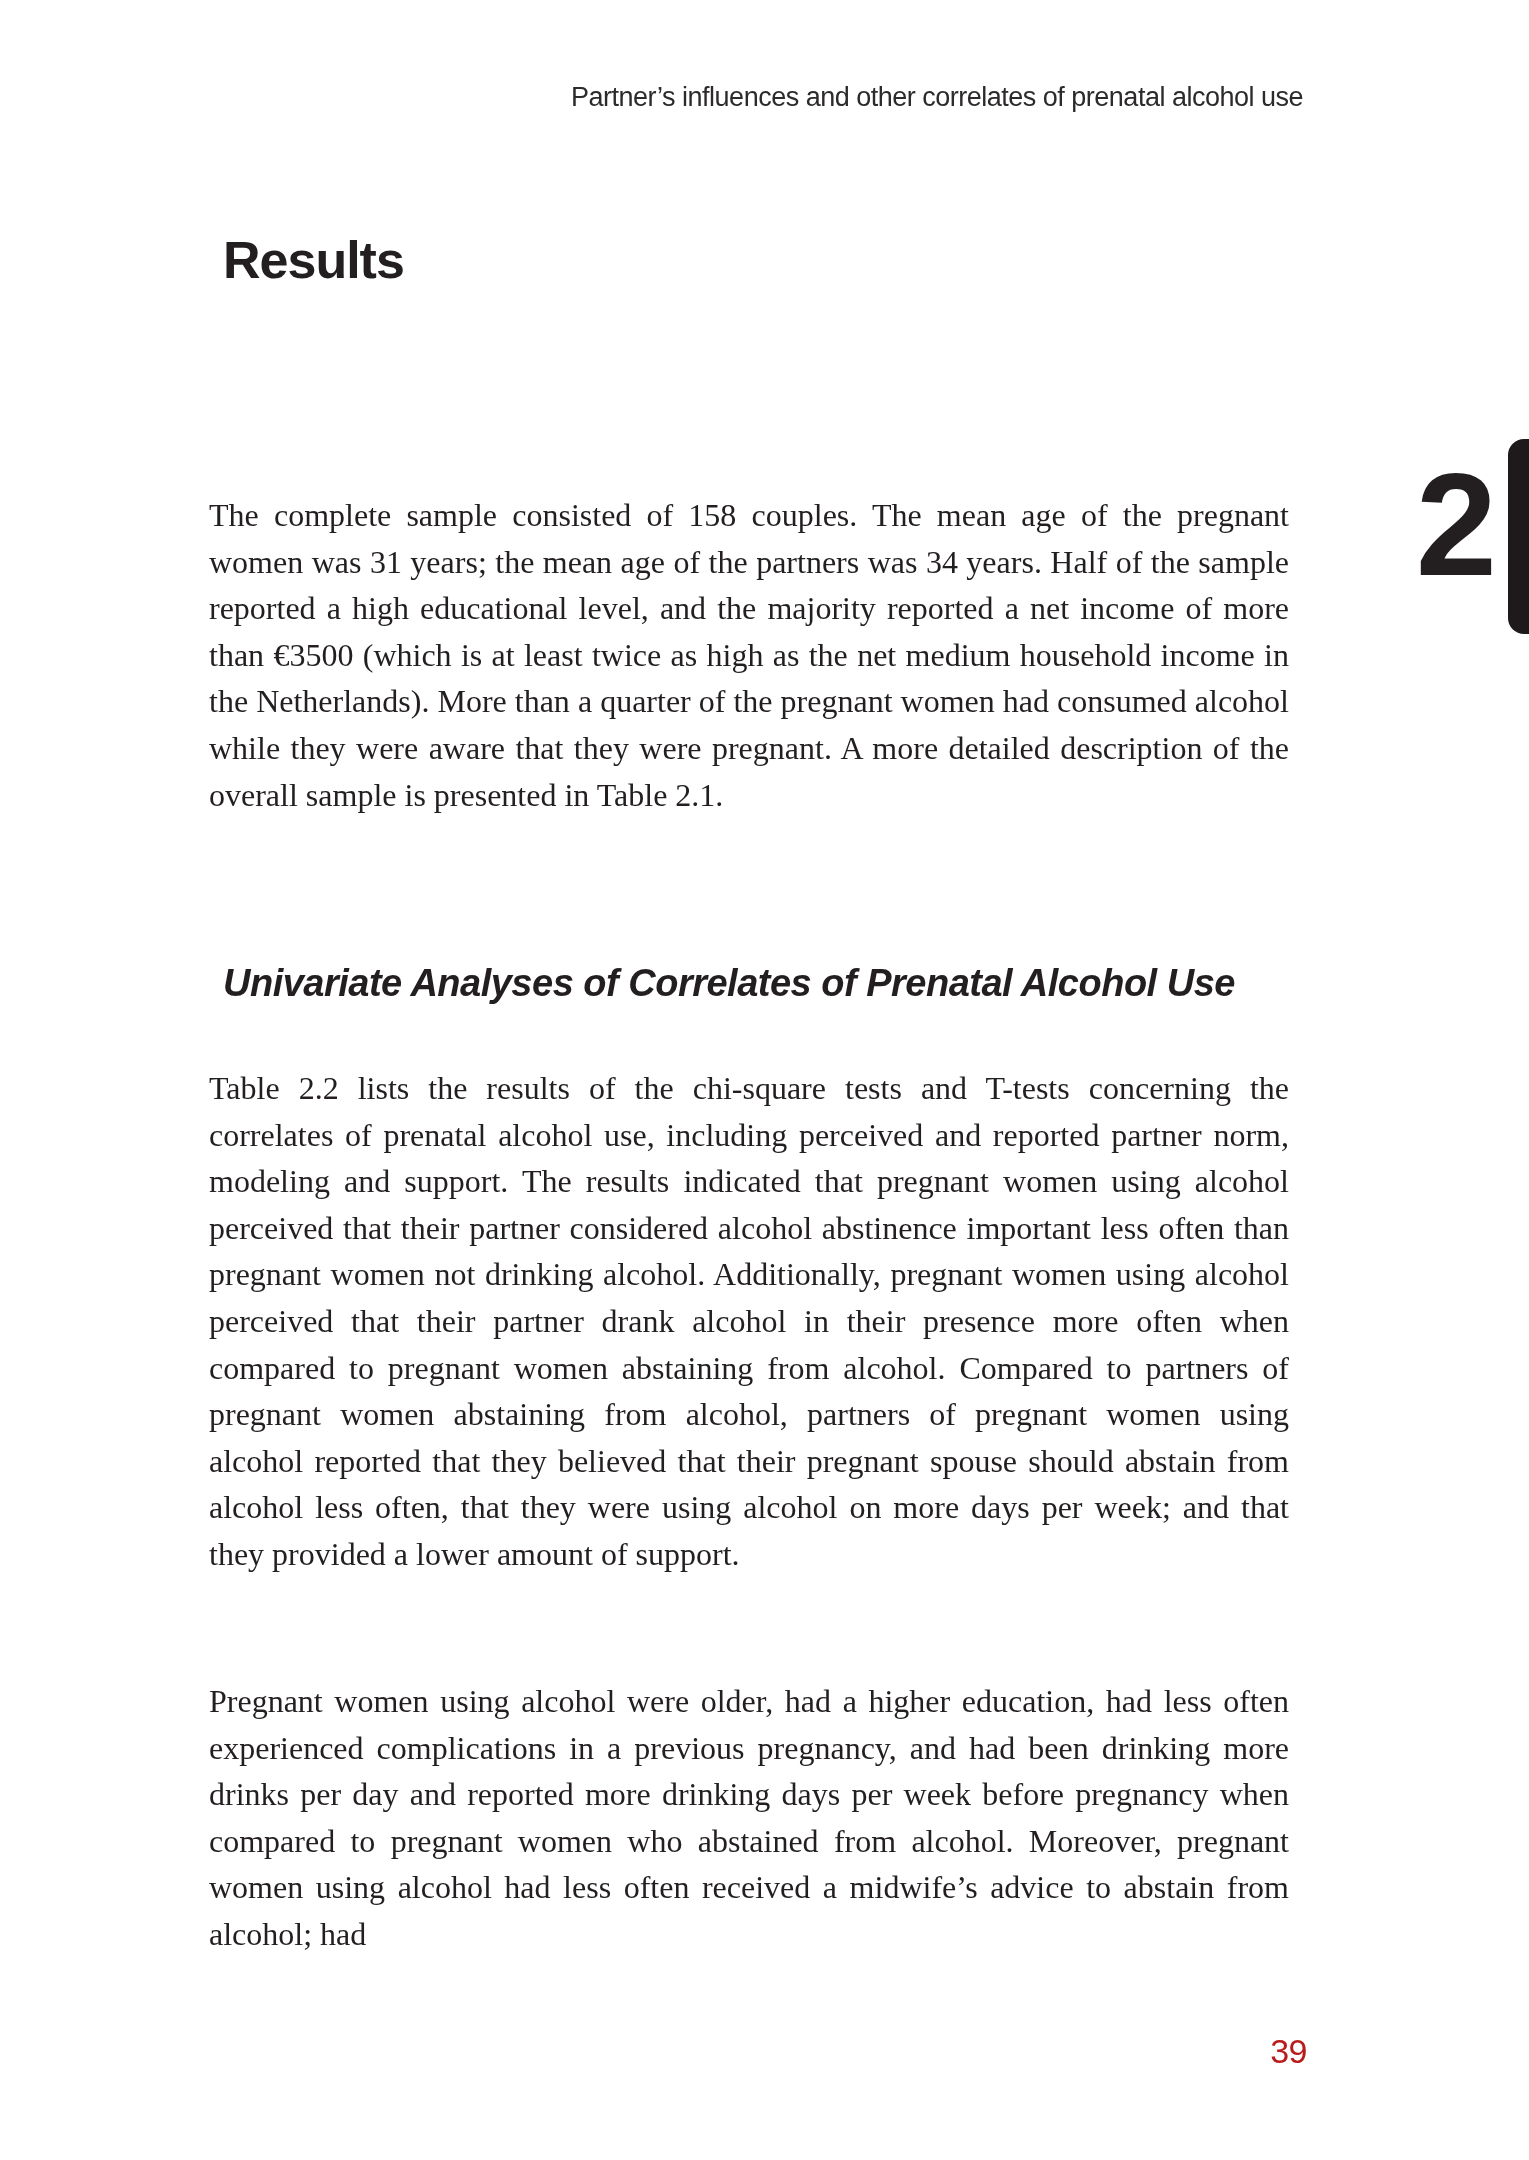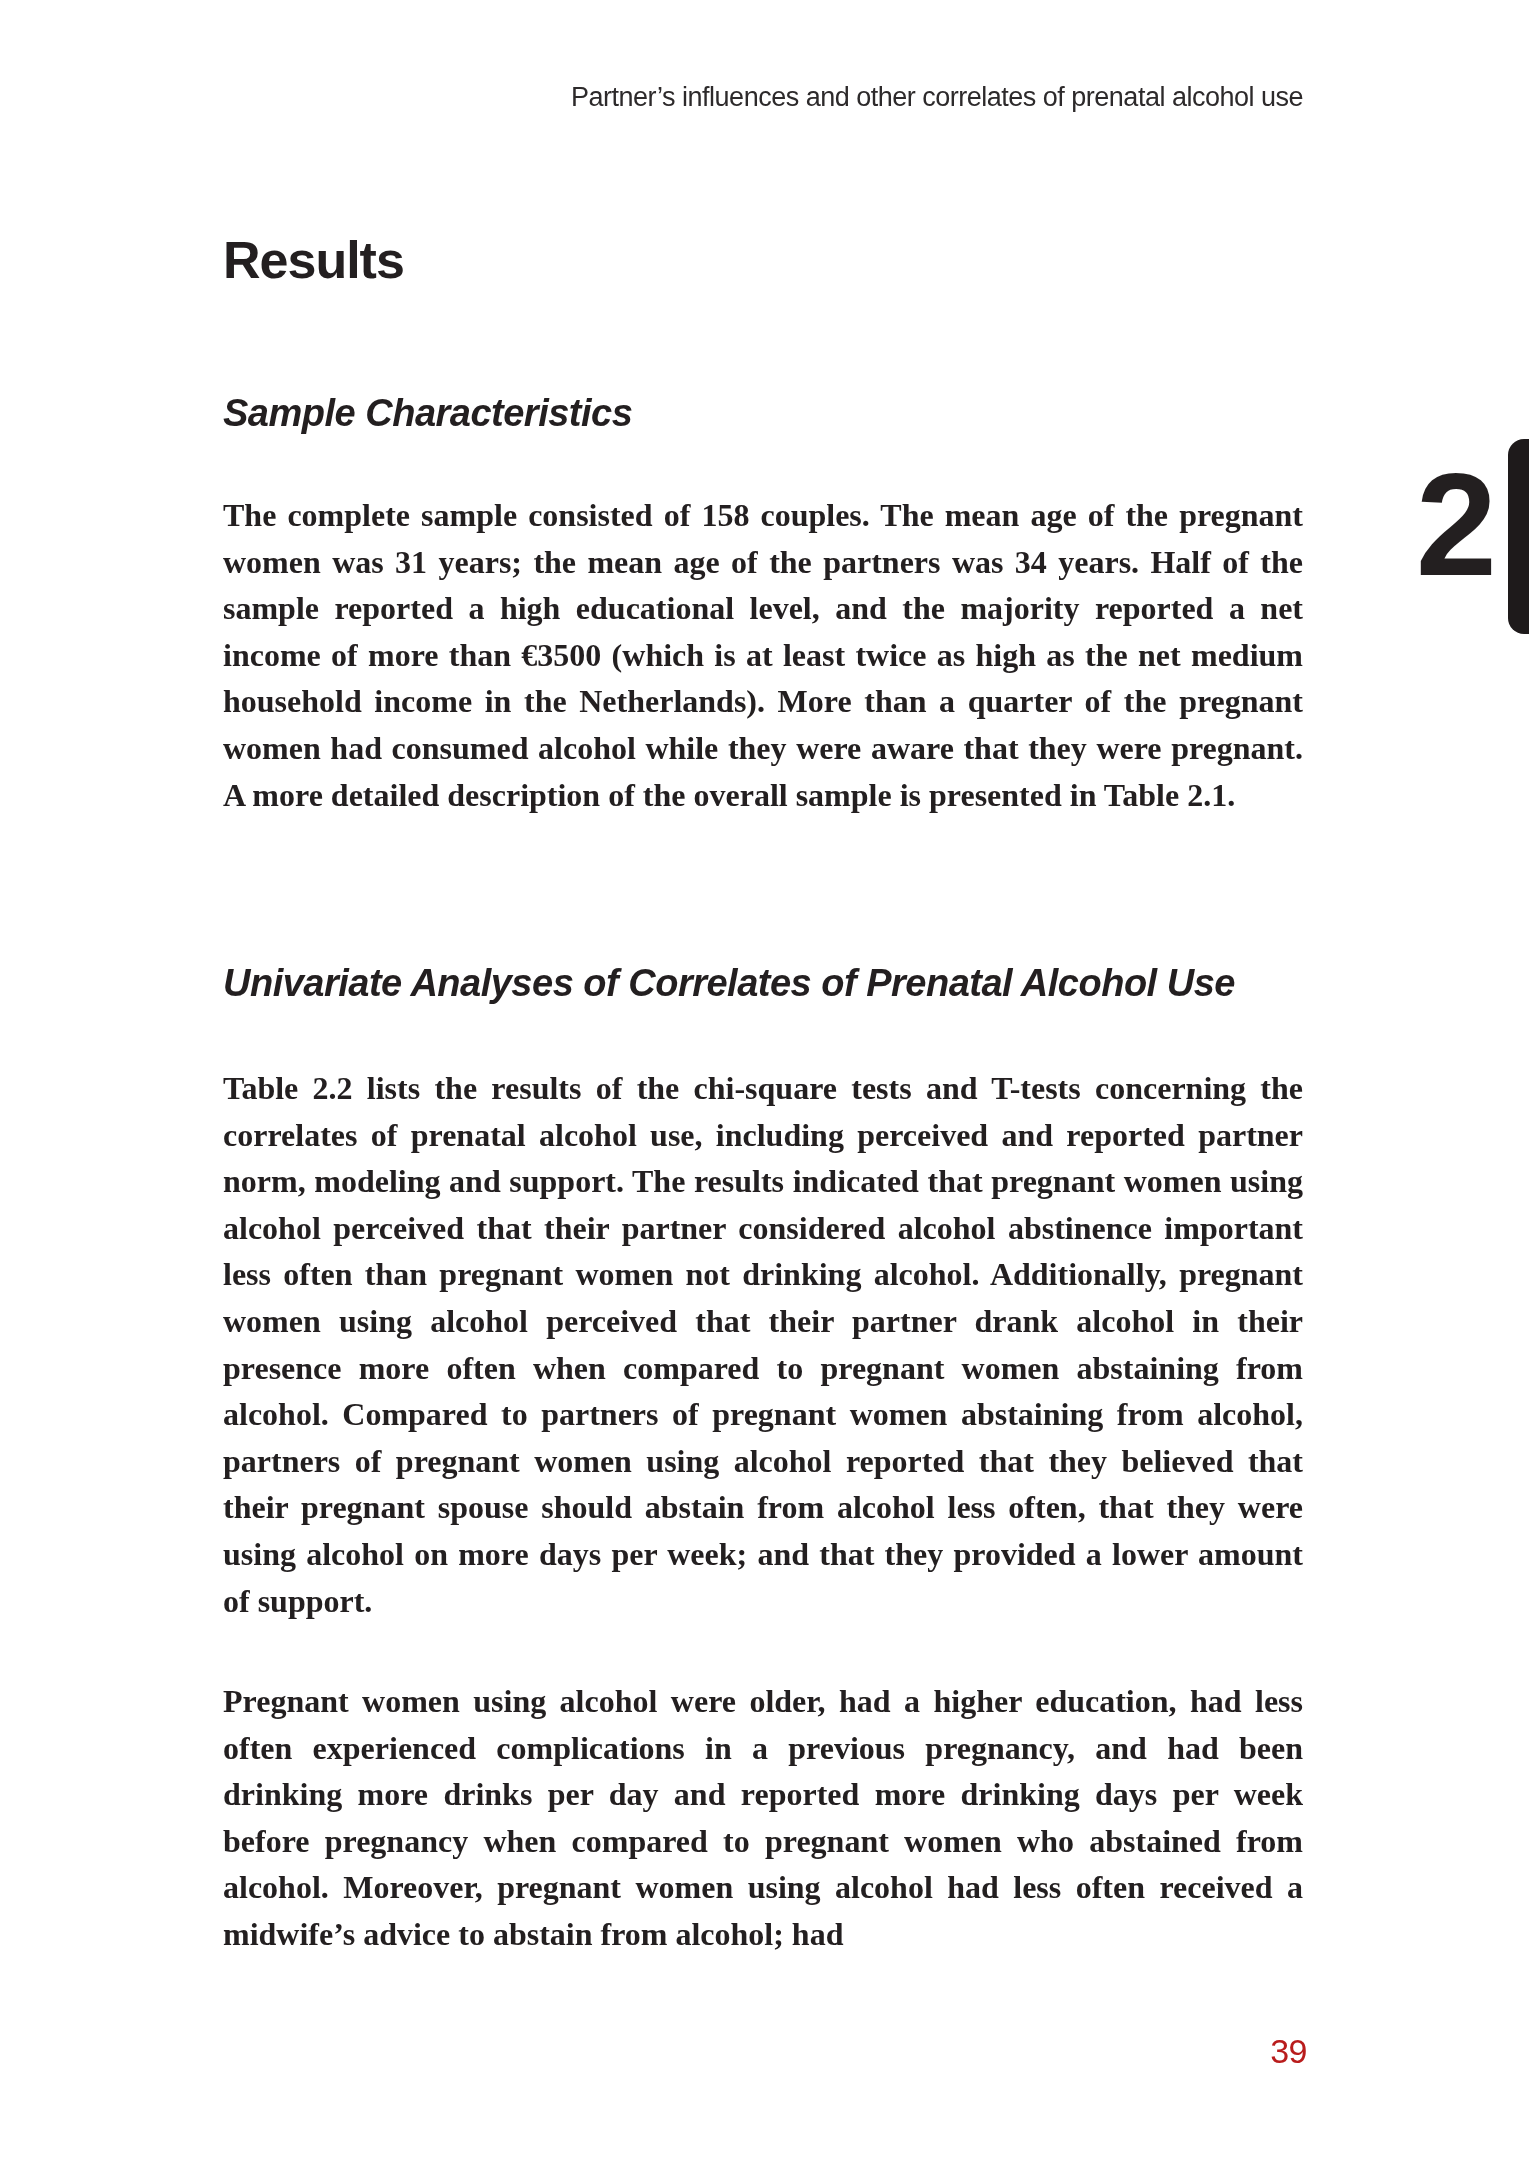--- a/index.html
+++ b/index.html
@@ -49,28 +49,27 @@
     font-style: italic;
     letter-spacing: -0.5px;
     line-height: 1;
     color: #231f20;
     white-space: nowrap;
   }
   .section-heading.s1 { top: 362px; }
   .section-heading.s2 { top: 932px; }
   .body-para {
     position: absolute;
-    left: 223px;
+    left: 209px;
     width: 1080px;
     font-size: 32px;
     line-height: 46.6px;
     text-align: justify;
     text-justify: inter-word;
     color: #231f20;
-    font-weight: bold;
   }
   .body-para.p1 { top: 460px; }
   .body-para.p2 { top: 1033px; }
   .body-para.p3 { top: 1646px; }
   .chapter-number {
     position: absolute;
     top: 452px;
     right: 36px;
     font-size: 146px;
     font-weight: bold;
@@ -98,21 +97,20 @@
 </style>
 </head>
 <body>
 
 <div class="page">
 
   <div class="running-header sans">Partner’s influences and other correlates of prenatal alcohol use</div>
 
   <h1 class="page-title sans">Results</h1>
 
-  <h2 class="section-heading s1 sans">Sample Characteristics</h2>
 
   <p class="body-para p1">The complete sample consisted of 158 couples. The mean age of the pregnant women was 31 years; the mean age of the partners was 34 years. Half of the sample reported a high educational level, and the majority reported a net income of more than €3500 (which is at least twice as high as the net medium household income in the Netherlands). More than a quarter of the pregnant women had consumed alcohol while they were aware that they were pregnant. A more detailed description of the overall sample is presented in Table 2.1.</p>
 
   <h2 class="section-heading s2 sans">Univariate Analyses of Correlates of Prenatal Alcohol Use</h2>
 
   <p class="body-para p2">Table 2.2 lists the results of the chi-square tests and T-tests concerning the correlates of prenatal alcohol use, including perceived and reported partner norm, modeling and support. The results indicated that pregnant women using alcohol perceived that their partner considered alcohol abstinence important less often than pregnant women not drinking alcohol. Additionally, pregnant women using alcohol perceived that their partner drank alcohol in their presence more often when compared to pregnant women abstaining from alcohol. Compared to partners of pregnant women abstaining from alcohol, partners of pregnant women using alcohol reported that they believed that their pregnant spouse should abstain from alcohol less often, that they were using alcohol on more days per week; and that they provided a lower amount of support.</p>
 
   <p class="body-para p3">Pregnant women using alcohol were older, had a higher education, had less often experienced complications in a previous pregnancy, and had been drinking more drinks per day and reported more drinking days per week before pregnancy when compared to pregnant women who abstained from alcohol. Moreover, pregnant women using alcohol had less often received a midwife’s advice to abstain from alcohol; had</p>
 
   <div class="chapter-number sans">2</div>

